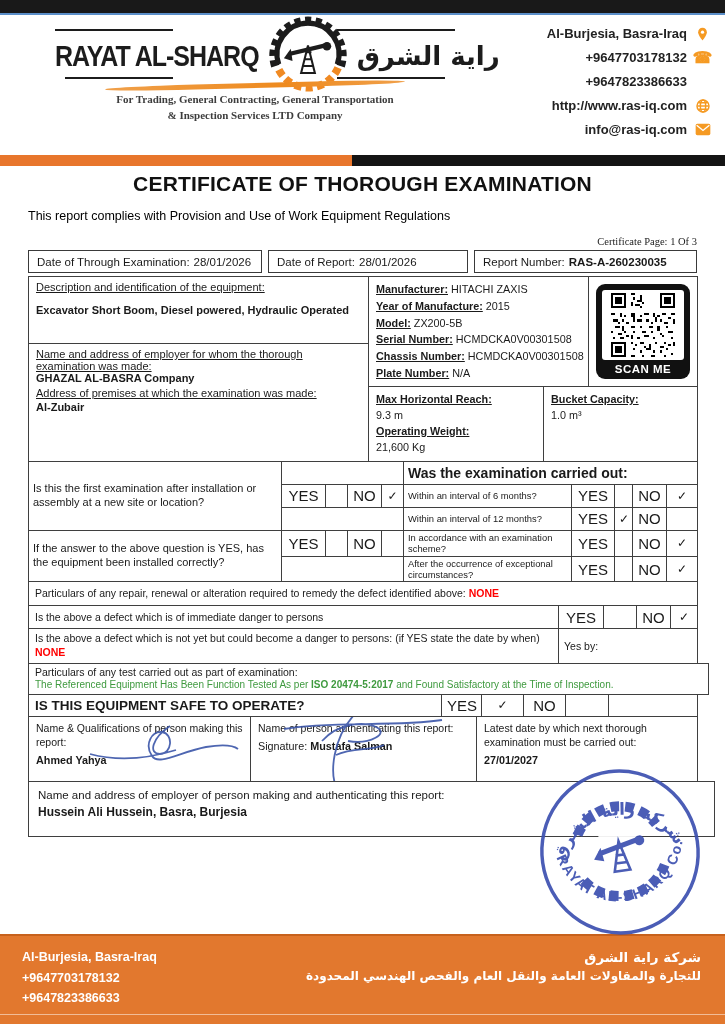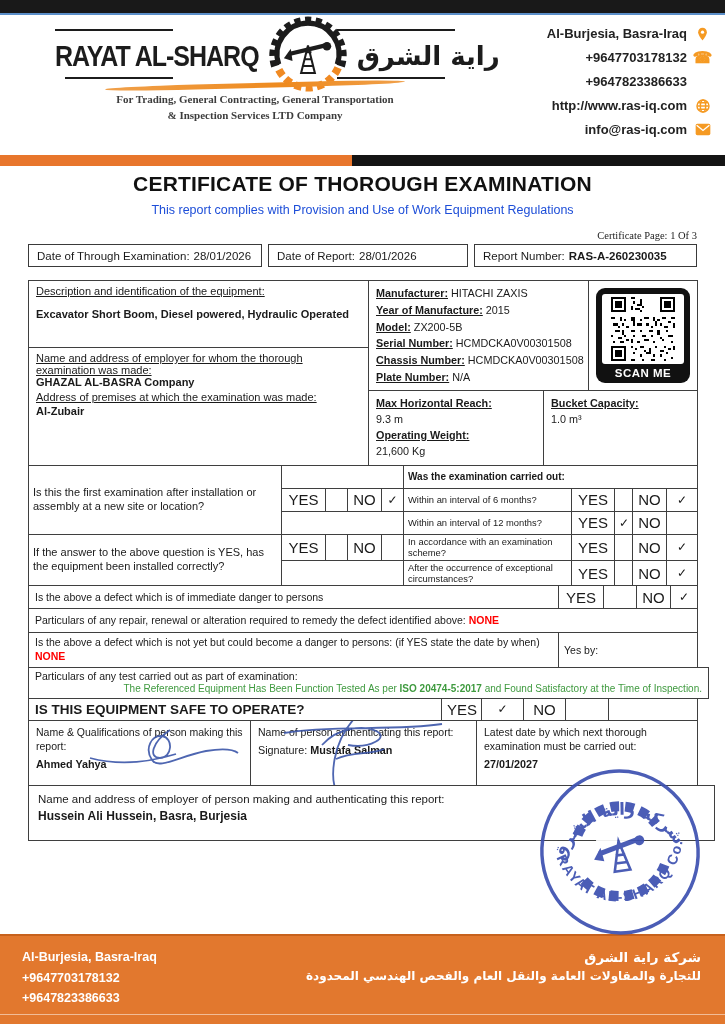--- a/index.html
+++ b/index.html
@@ -32,64 +32,64 @@
   .phone-glyph{color:#f59a23;font-size:16px;line-height:1;}
 
   
   .divider{position:absolute;top:155px;left:0;width:725px;height:11px;display:flex;}
   .divider-orange{width:352px;height:100%;background:#e8762c;}
   .divider-black{flex:1;height:100%;background:#141414;}
 
   
   .main{position:absolute;left:28px;top:170px;width:669px;}
   .cert-title{margin:2px 0 0 0;text-align:center;font-size:21px;font-weight:bold;letter-spacing:.2px;color:#111;}
-  .cert-sub{margin-top:7px;text-align:center;font-size:12.5px;color:#1d4ed8;}
+  .cert-sub{margin-top:13px;text-align:left;font-size:12.5px;color:#000000;}
   .cert-page{margin-top:13px;text-align:right;font-size:10.5px;color:#222;font-family:Liberation Serif, serif;}
 
   .date-row{margin-top:3px;display:flex;gap:6px;}
   .date-box{border:1px solid #3a3a3a;height:21px;display:flex;align-items:center;padding:0 8px;
             font-size:11.5px;white-space:nowrap;}
   .date-box.b1{width:216px;}.date-box.b2{width:182px;}.date-box.b3{flex:1;}
   .date-box b{margin-left:4px;}
   .date-box .val{margin-left:4px;}
 
   table{border-collapse:collapse;table-layout:fixed;width:669px;}
   td{border:1px solid #3f3f3f;padding:2px 5px;vertical-align:top;font-size:11px;overflow:hidden;}
-  .tbl{margin-top:13px;}
+  .tbl{margin-top:3px;}
   .tbl + .tbl, .tbl + .box, .box + .tbl{margin-top:-1px;}
 
   
   .u{text-decoration:underline;}
   .info-tbl td{padding:4px 7px;}
   .lbl{font-size:11px;}
   .val-b{font-weight:bold;font-size:11px;}
   .mfg-line{font-size:10.8px;line-height:16.8px;white-space:nowrap;}
   .mfg-line b{text-decoration:underline;}
   .spec-line{font-size:10.8px;line-height:16px;}
   .qr-cell{text-align:center;vertical-align:middle;}
   .qr-box{width:82px;margin:2px auto;background:#111;border-radius:9px;padding:6px 6px 4px 6px;}
   .qr-white{background:#fff;border-radius:3px;padding:3px;font-size:0;}
   .qr-label{color:#fff;font-size:11.5px;font-weight:bold;letter-spacing:.5px;margin-top:3px;text-align:center;}
 
   
   .exam-tbl td{padding:1px 4px;}
   .q-text{font-size:11px;line-height:1.25;vertical-align:middle;padding:2px 6px;}
   .yn{font-weight:normal;font-size:15px;text-align:center;vertical-align:middle;padding:1px 5px;}
   .chk{text-align:center;vertical-align:middle;font-size:12px;padding:0;}
-  .carried-hdr{font-weight:bold;font-size:10px;vertical-align:middle;padding-left:8px;}
+  .carried-hdr{font-weight:bold;font-size:14px;vertical-align:middle;padding-left:8px;}
   .c-row-text{font-size:9.4px;line-height:1.2;vertical-align:middle;padding:1px 4px;}
 
   
   .d-text{font-size:10.5px;line-height:1.3;vertical-align:middle;padding:3px 6px;}
   .red{color:#f00;font-weight:bold;}
   .yesby{font-size:10.5px;vertical-align:middle;}
   .box{border:1px solid #3f3f3f;width:667px;}
   .test-box{padding:2px 6px 4px 6px;}
   .test-lbl{font-size:10.5px;}
-  .test-result{margin-top:1px;text-align:right;font-size:10px;color:#3f9a3f;}
+  .test-result{margin-top:1px;text-align:left;font-size:10px;color:#3f9a3f;}
   .safe-q{font-size:13.5px;font-weight:bold;vertical-align:middle;padding-left:6px;}
 
   
   .sig-tbl td{height:56px;padding:4px 7px;position:relative;}
   .sig-lbl{font-size:10.5px;line-height:1.35;}
   .sig-name{font-size:10.8px;font-weight:bold;margin-top:5px;}
   .sig-svg{position:absolute;pointer-events:none;z-index:5;}
   .sig1{left:55px;top:-3px;}
   .sig2{left:25px;top:-6px;}
 
@@ -342,32 +342,32 @@
 
     <table class="tbl">
       <colgroup>
           <col style="width:530px">
           <col style="width:45px">
           <col style="width:33px">
           <col style="width:34px">
           <col style="width:27px">
         </colgroup>
       <tbody>
-          <tr style="height:23px">
-        <td class="d-text">Is the above a defect which is of immediate danger to persons</td>
-        <td class="yn">YES</td>
-        <td class="chk"></td>
-        <td class="yn">NO</td>
-        <td class="chk">✓</td>
-      </tr>
-      <tr style="height:24px">
+          <tr style="height:24px">
         <td colspan="5" class="d-text">
           <span>Particulars of any repair, renewal or alteration required to remedy the defect identified above:</span>
           <span class="red">NONE</span>
         </td>
+      </tr>
+      <tr style="height:23px">
+        <td class="d-text">Is the above a defect which is of immediate danger to persons</td>
+        <td class="yn">YES</td>
+        <td class="chk"></td>
+        <td class="yn">NO</td>
+        <td class="chk">✓</td>
       </tr>
       <tr style="height:32px">
         <td class="d-text">
           <span>Is the above a defect which is not yet but could become a danger to persons: (if YES state the date by when)</span>
           <span class="red">NONE</span>
         </td>
         <td colspan="4" class="yesby">Yes by:</td>
       </tr>
     </tbody>
       </table>

